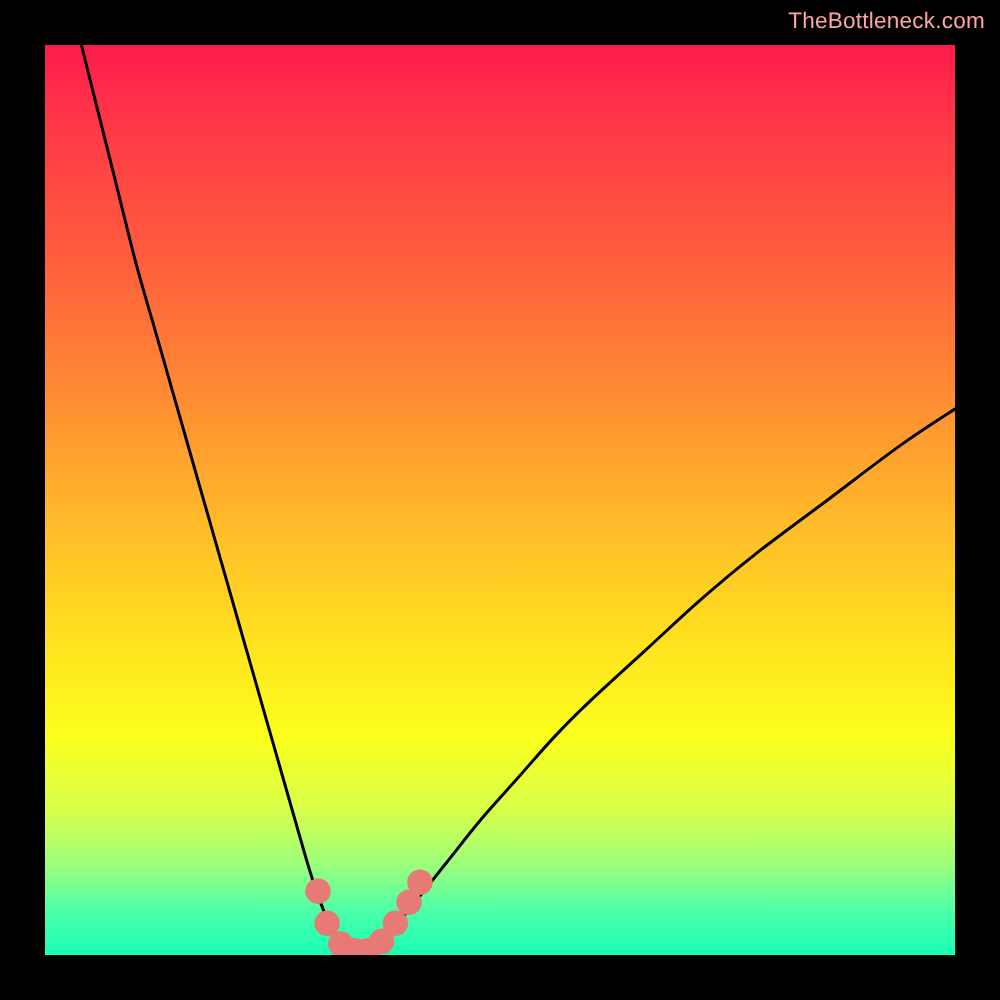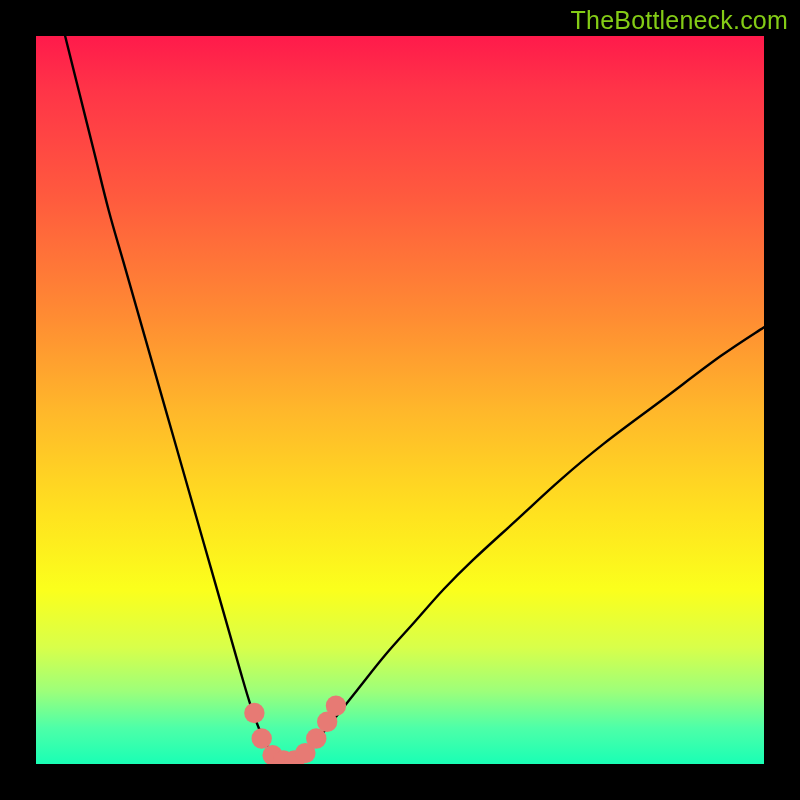--- a/index.html
+++ b/index.html
@@ -38,22 +38,22 @@
       #d8ff4a 84%,
       #9dff7a 90%,
       #4effa8 95%,
       #19ffb5 100%
     );
   }
   .watermark {
     position: absolute;
     top: 6px;
     right: 12px;
-    color: #84cc16;
-    font-size: 25px;
+    color: #fca5a5;
+    font-size: 18px;
     font-weight: 500;
     letter-spacing: 0.2px;
     user-select: none;
   }
   svg.curve {
     position: absolute;
     left: 0;
     top: 0;
     width: 728px;
     height: 728px;

